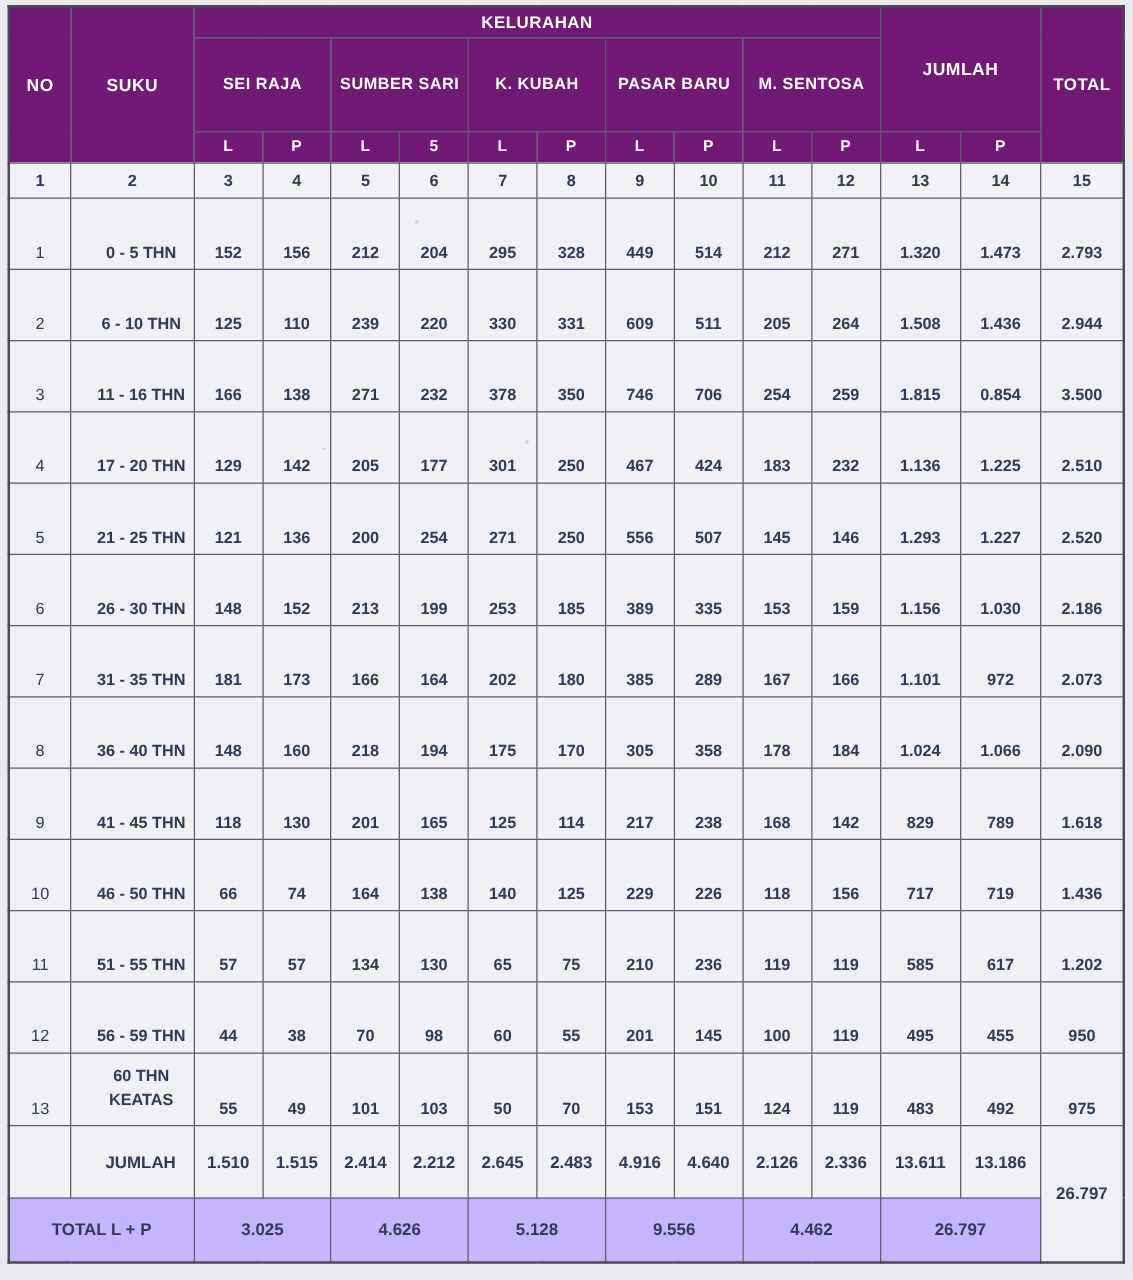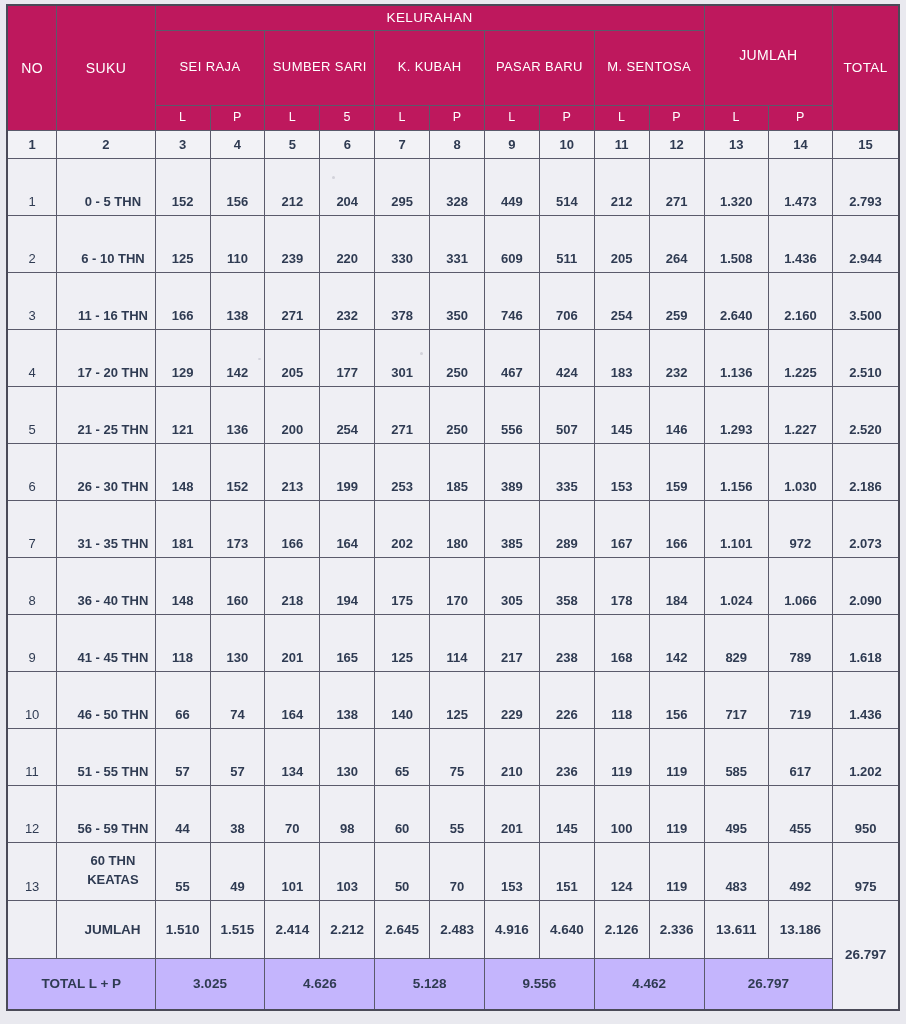--- a/index.html
+++ b/index.html
@@ -25,23 +25,23 @@
   }
   table.demo td,table.demo th{
     border:1px solid #5a5a6b;
     text-align:center;
     vertical-align:middle;
     padding:0;
     box-sizing:border-box;
   }
   
   .hd{
-    background:#be185d;
+    background:#701a75;
     color:#ffffff;
-    font-weight:normal;
+    font-weight:bold;
     letter-spacing:.4px;
     line-height:1.15;
   }
   .hd.top{font-size:13.5px;height:25px;}
   .hd.grp{font-size:13px;height:75px;}
   .hd.sub{font-size:12.5px;height:25px;}
   .hd.nosuk{font-size:14px;text-align:center;}
   .hd.jum{font-size:14px;}
   .hd.tot{font-size:13.5px;}
 
@@ -222,22 +222,22 @@
           <td>166</td>
           <td>138</td>
           <td>271</td>
           <td>232</td>
           <td>378</td>
           <td>350</td>
           <td>746</td>
           <td>706</td>
           <td>254</td>
           <td>259</td>
-          <td>2.640</td>
-          <td>2.160</td>
+          <td>1.815</td>
+          <td>0.854</td>
           <td>3.500</td>
         </tr>
         <tr class="datarow">
           <td class="no">4</td>
           <td class="suku">17 - 20 THN</td>
           <td>129</td>
           <td>142</td>
           <td>205</td>
           <td>177</td>
           <td>301</td>

